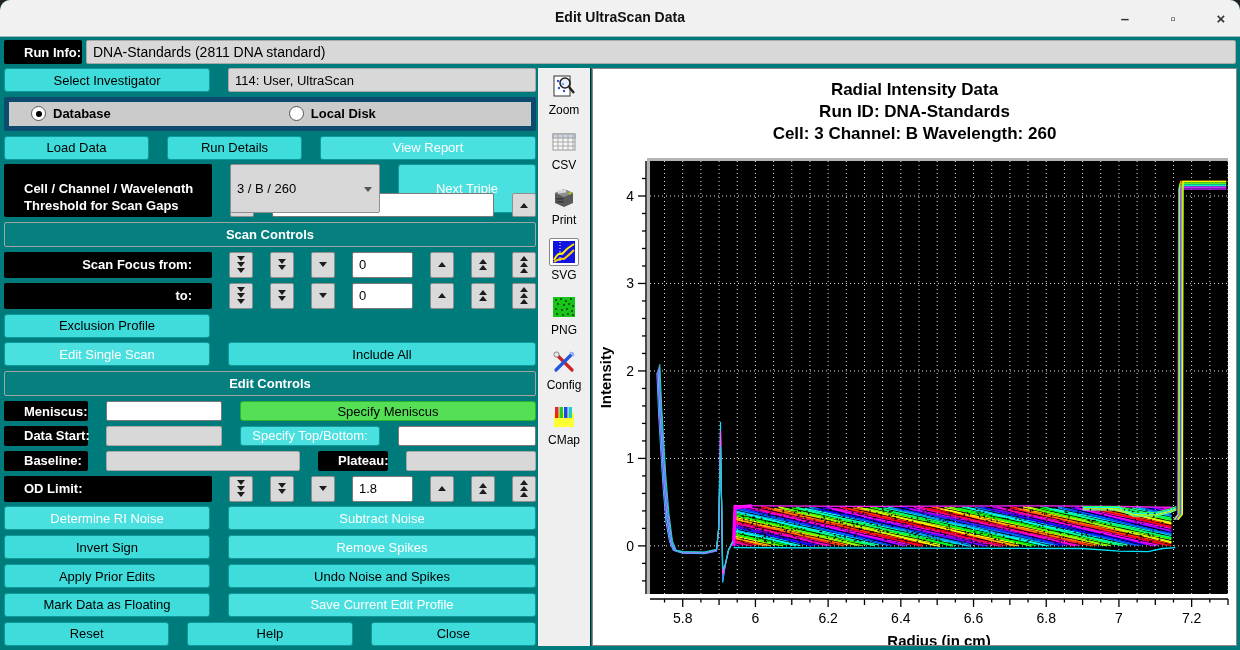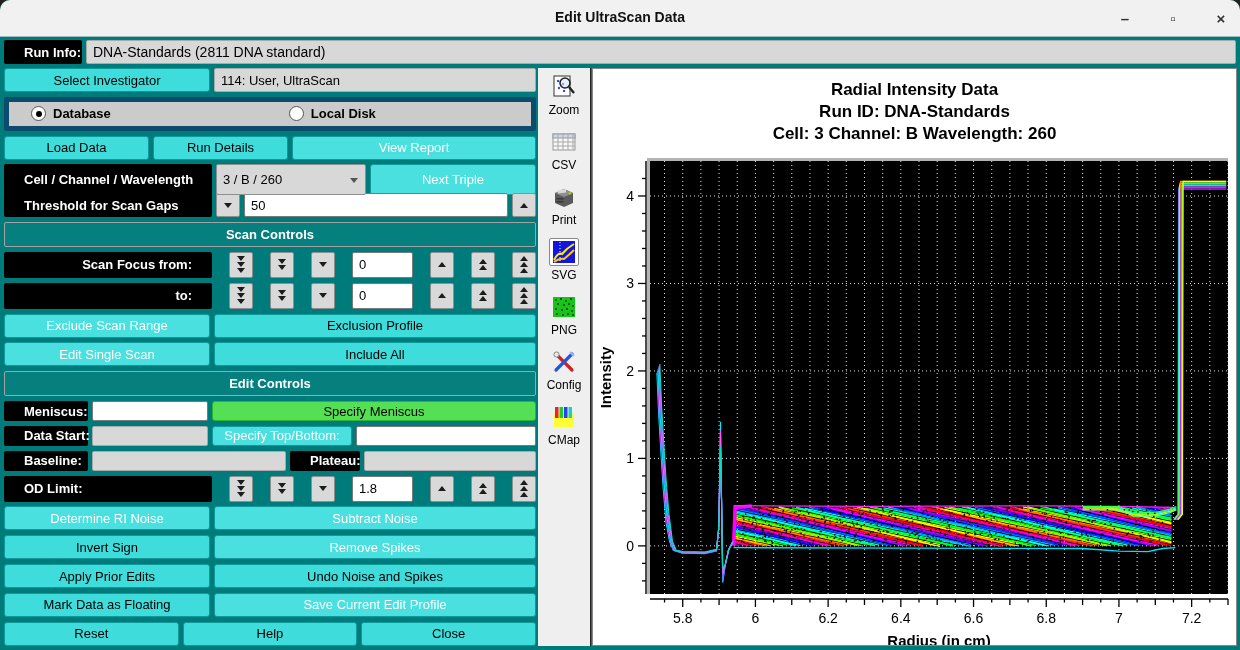--- a/index.html
+++ b/index.html
@@ -16,27 +16,27 @@
   .btn.dis{color:#fff;background:#4ae0e0;}
   .btn.green{background:#55df55;border-color:#2db32d;color:#000;}
   .field{background:#d8d8d8;border:1px solid #a9a9a9;border-radius:2px;color:#000;font-size:13px;display:flex;align-items:center;padding:0 6px;white-space:nowrap;overflow:hidden;}
   .input{background:#fff;border:1px solid #7a7a7a;border-radius:2px;color:#000;font-size:13px;display:flex;align-items:center;padding:0 6px;}
   .hdr{background:#067f7f;border:1px solid #a3a3a3;border-radius:2px;color:#fff;font-weight:bold;font-size:13px;display:flex;align-items:center;justify-content:center;}
   .spin{background:#d9d9d9;border:1px solid #8f8f8f;border-radius:2px;display:flex;flex-direction:column;align-items:center;justify-content:center;gap:1px;cursor:pointer;padding:0;}
   .t-dn{width:0;height:0;border-left:4px solid transparent;border-right:4px solid transparent;border-top:5px solid #1c1c1c;}
   .t-up{width:0;height:0;border-left:4px solid transparent;border-right:4px solid transparent;border-bottom:5px solid #1c1c1c;}
   .radio{width:13px;height:13px;border-radius:50%;background:#fff;border:1px solid #555;display:inline-flex;align-items:center;justify-content:center;margin-right:7px;flex:0 0 auto;}
   .radio .dot{width:6px;height:6px;border-radius:50%;background:#000;}
-  .dropdown{background:#d8d8d8;border:1px solid #8f8f8f;border-radius:2px;color:#000;font-size:13px;display:flex;align-items:center;padding:7px 6px;position:relative;cursor:pointer;}
+  .dropdown{background:#d8d8d8;border:1px solid #8f8f8f;border-radius:2px;color:#000;font-size:13px;display:flex;align-items:center;padding:16px 6px;position:relative;cursor:pointer;}
   .dropdown .arr{position:absolute;right:7px;top:50%;margin-top:-2px;width:0;height:0;border-left:4px solid transparent;border-right:4px solid transparent;border-top:5px solid #555;}
   
   .runinfo-row{position:absolute;left:4px;top:40px;width:1232px;height:24px;display:grid;grid-template-columns:78px 1fr;gap:4px;}
   
   .left-panel{position:absolute;left:4px;top:68px;width:532px;height:578px;display:flex;flex-direction:column;justify-content:space-between;}
-  .row{display:grid;gap:4px;}
+  .row{display:grid;gap:18px;}
   .h24{height:24px;} .h23{height:23px;} .h26{height:26px;} .h28{height:20px;}
   .g-inv{grid-template-columns:206px 1fr;}
   .radio-bar{height:24px;background:#cbcbcb;border:5px solid #0c4a6e;border-radius:2px;display:flex;align-items:center;font-size:13px;font-weight:bold;color:#000;}
   .radio-item{display:flex;align-items:center;cursor:pointer;}
   .g-load{grid-template-columns:145px 135px 1fr;}
   .g-triple{grid-template-columns:208px 150px 1fr;}
   .g-thresh{grid-template-columns:208px 24px 1fr 24px;}
   .g-focus{grid-template-columns:208px 24px 24px 24px 1fr 24px 24px 24px;gap:17px;}
   .g-pair{grid-template-columns:206px 1fr;}
   .g-menis{grid-template-columns:84px 116px 1fr;}
@@ -173,21 +173,20 @@
           <span class="t-up"></span>
         </button>
       <button class="spin">
           <span class="t-up"></span>
           <span class="t-up"></span>
           <span class="t-up"></span>
         </button>
     </div>
 
     <div class="row h24 g-pair">
-      <button class="btn dis">Exclude Scan Range</button>
       <button class="btn">Exclusion Profile</button>
     </div>
 
     <div class="row h24 g-pair">
       <button class="btn dis">Edit Single Scan</button>
       <button class="btn">Include All</button>
     </div>
 
     <div class="hdr h23">Edit Controls</div>
 

